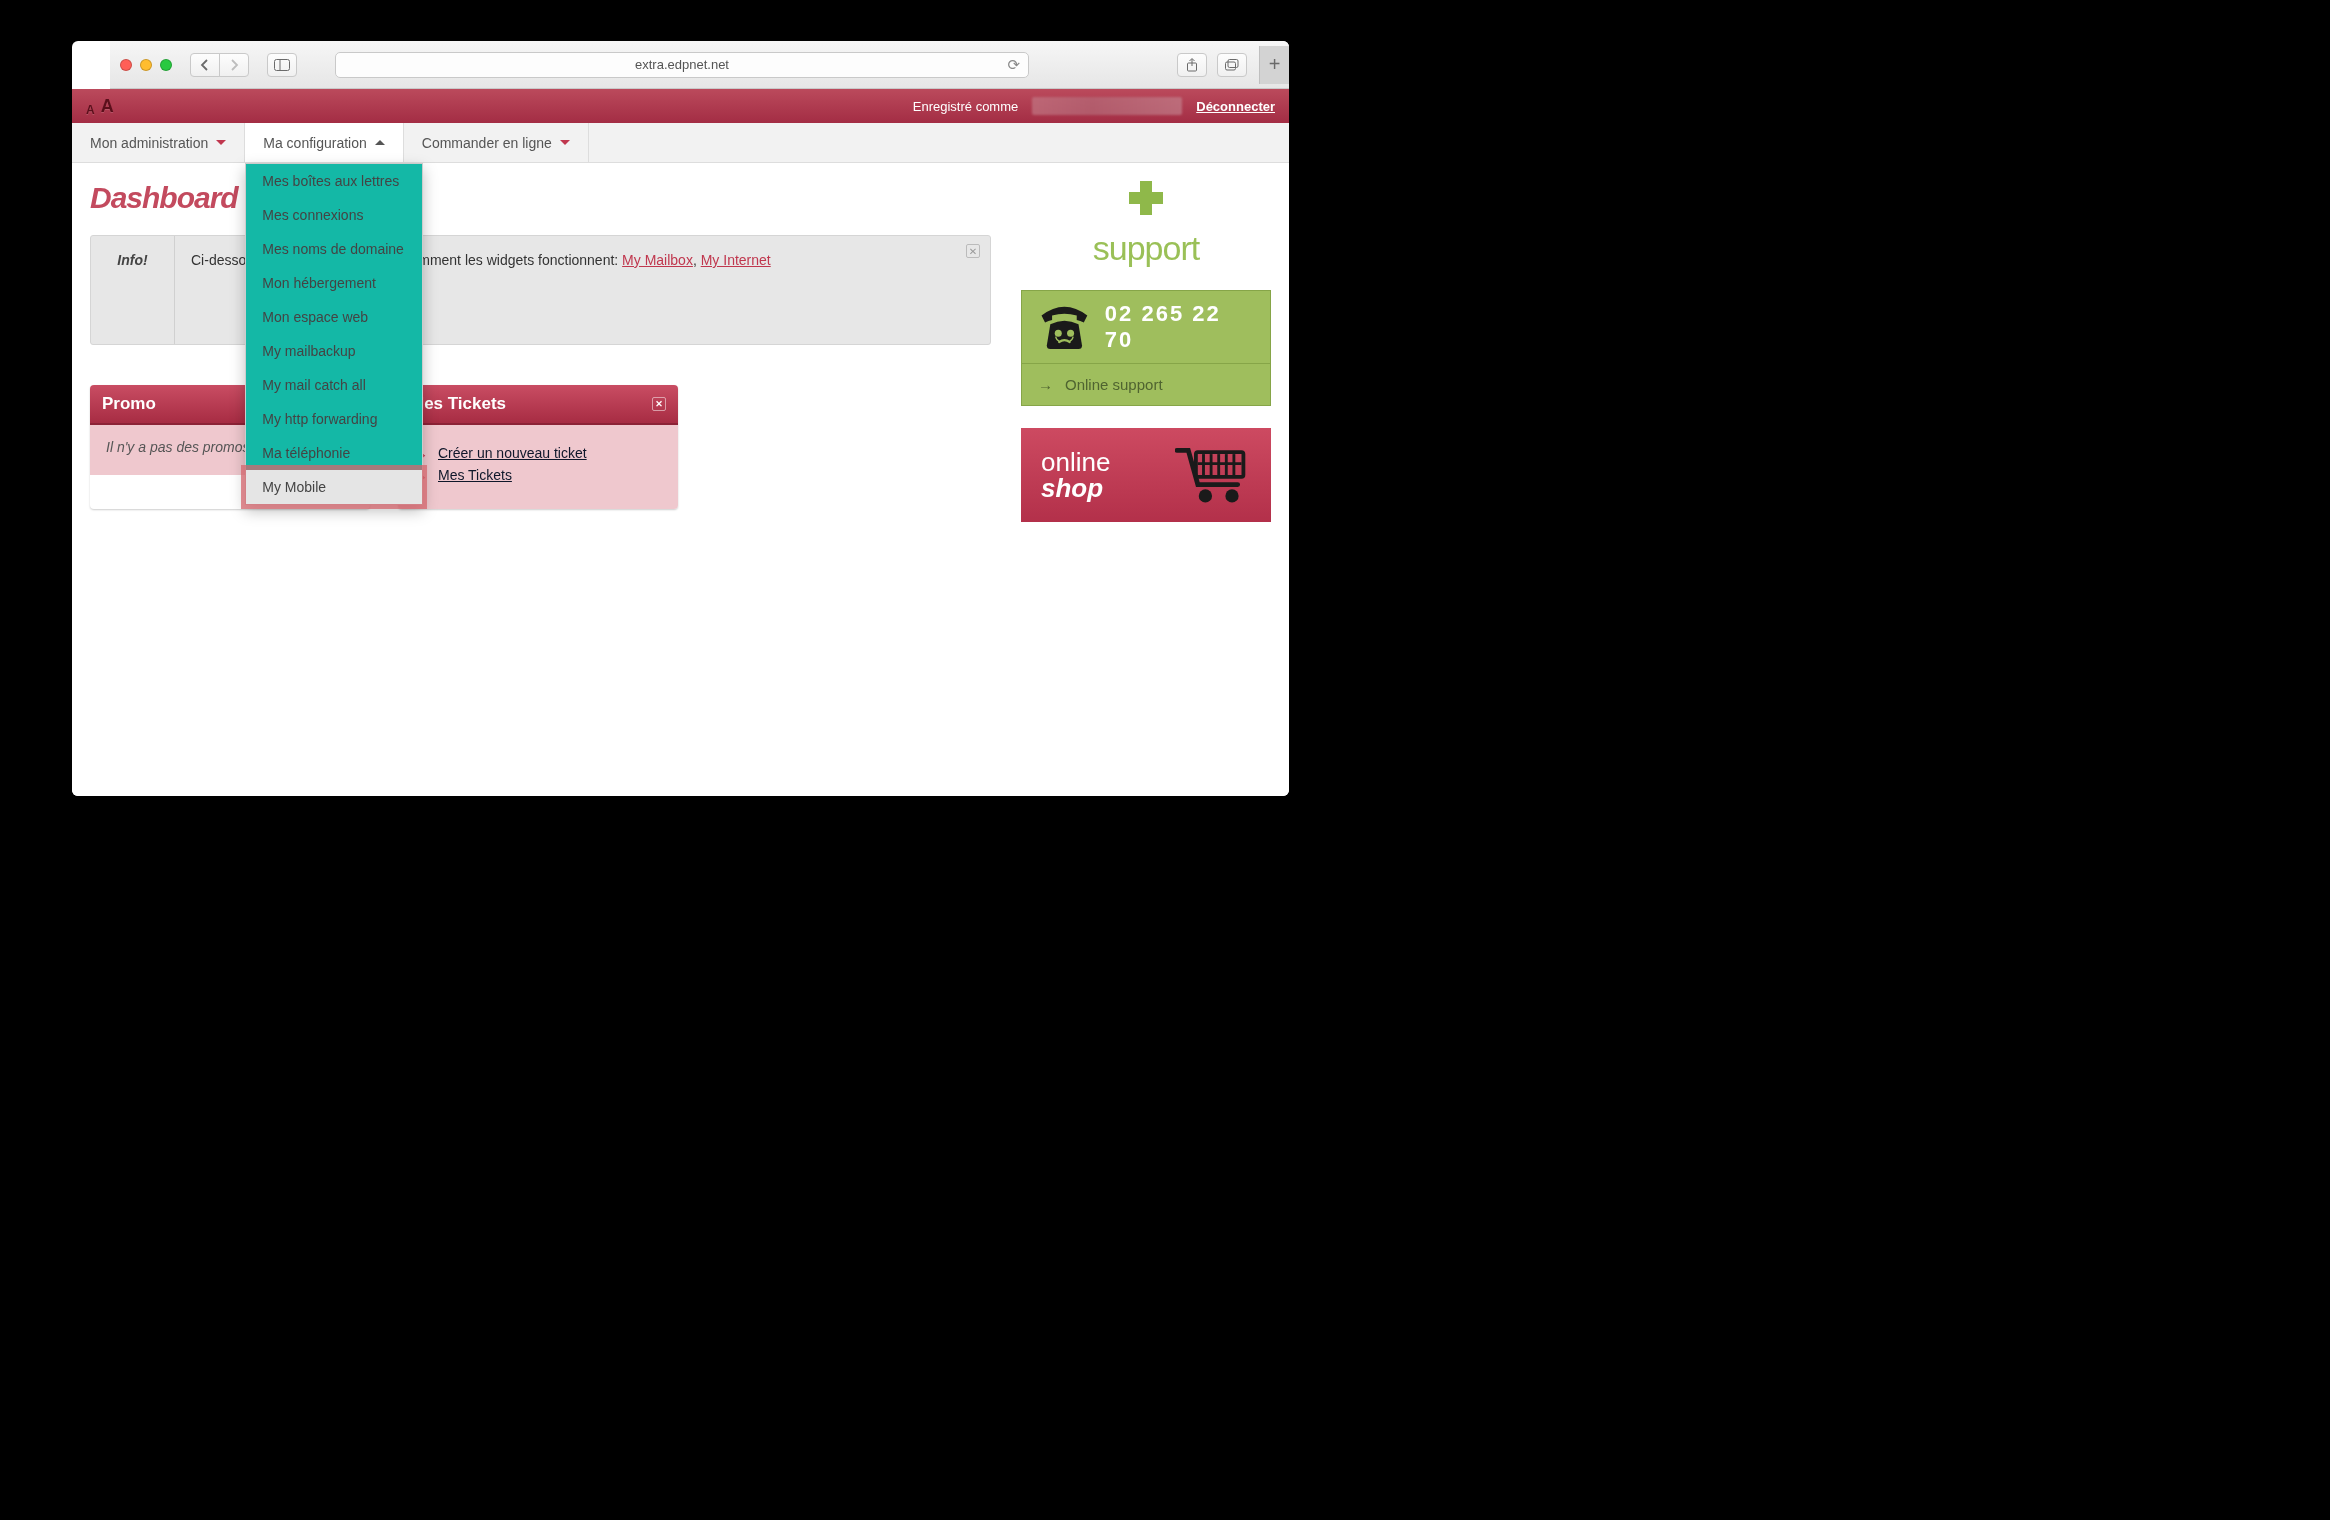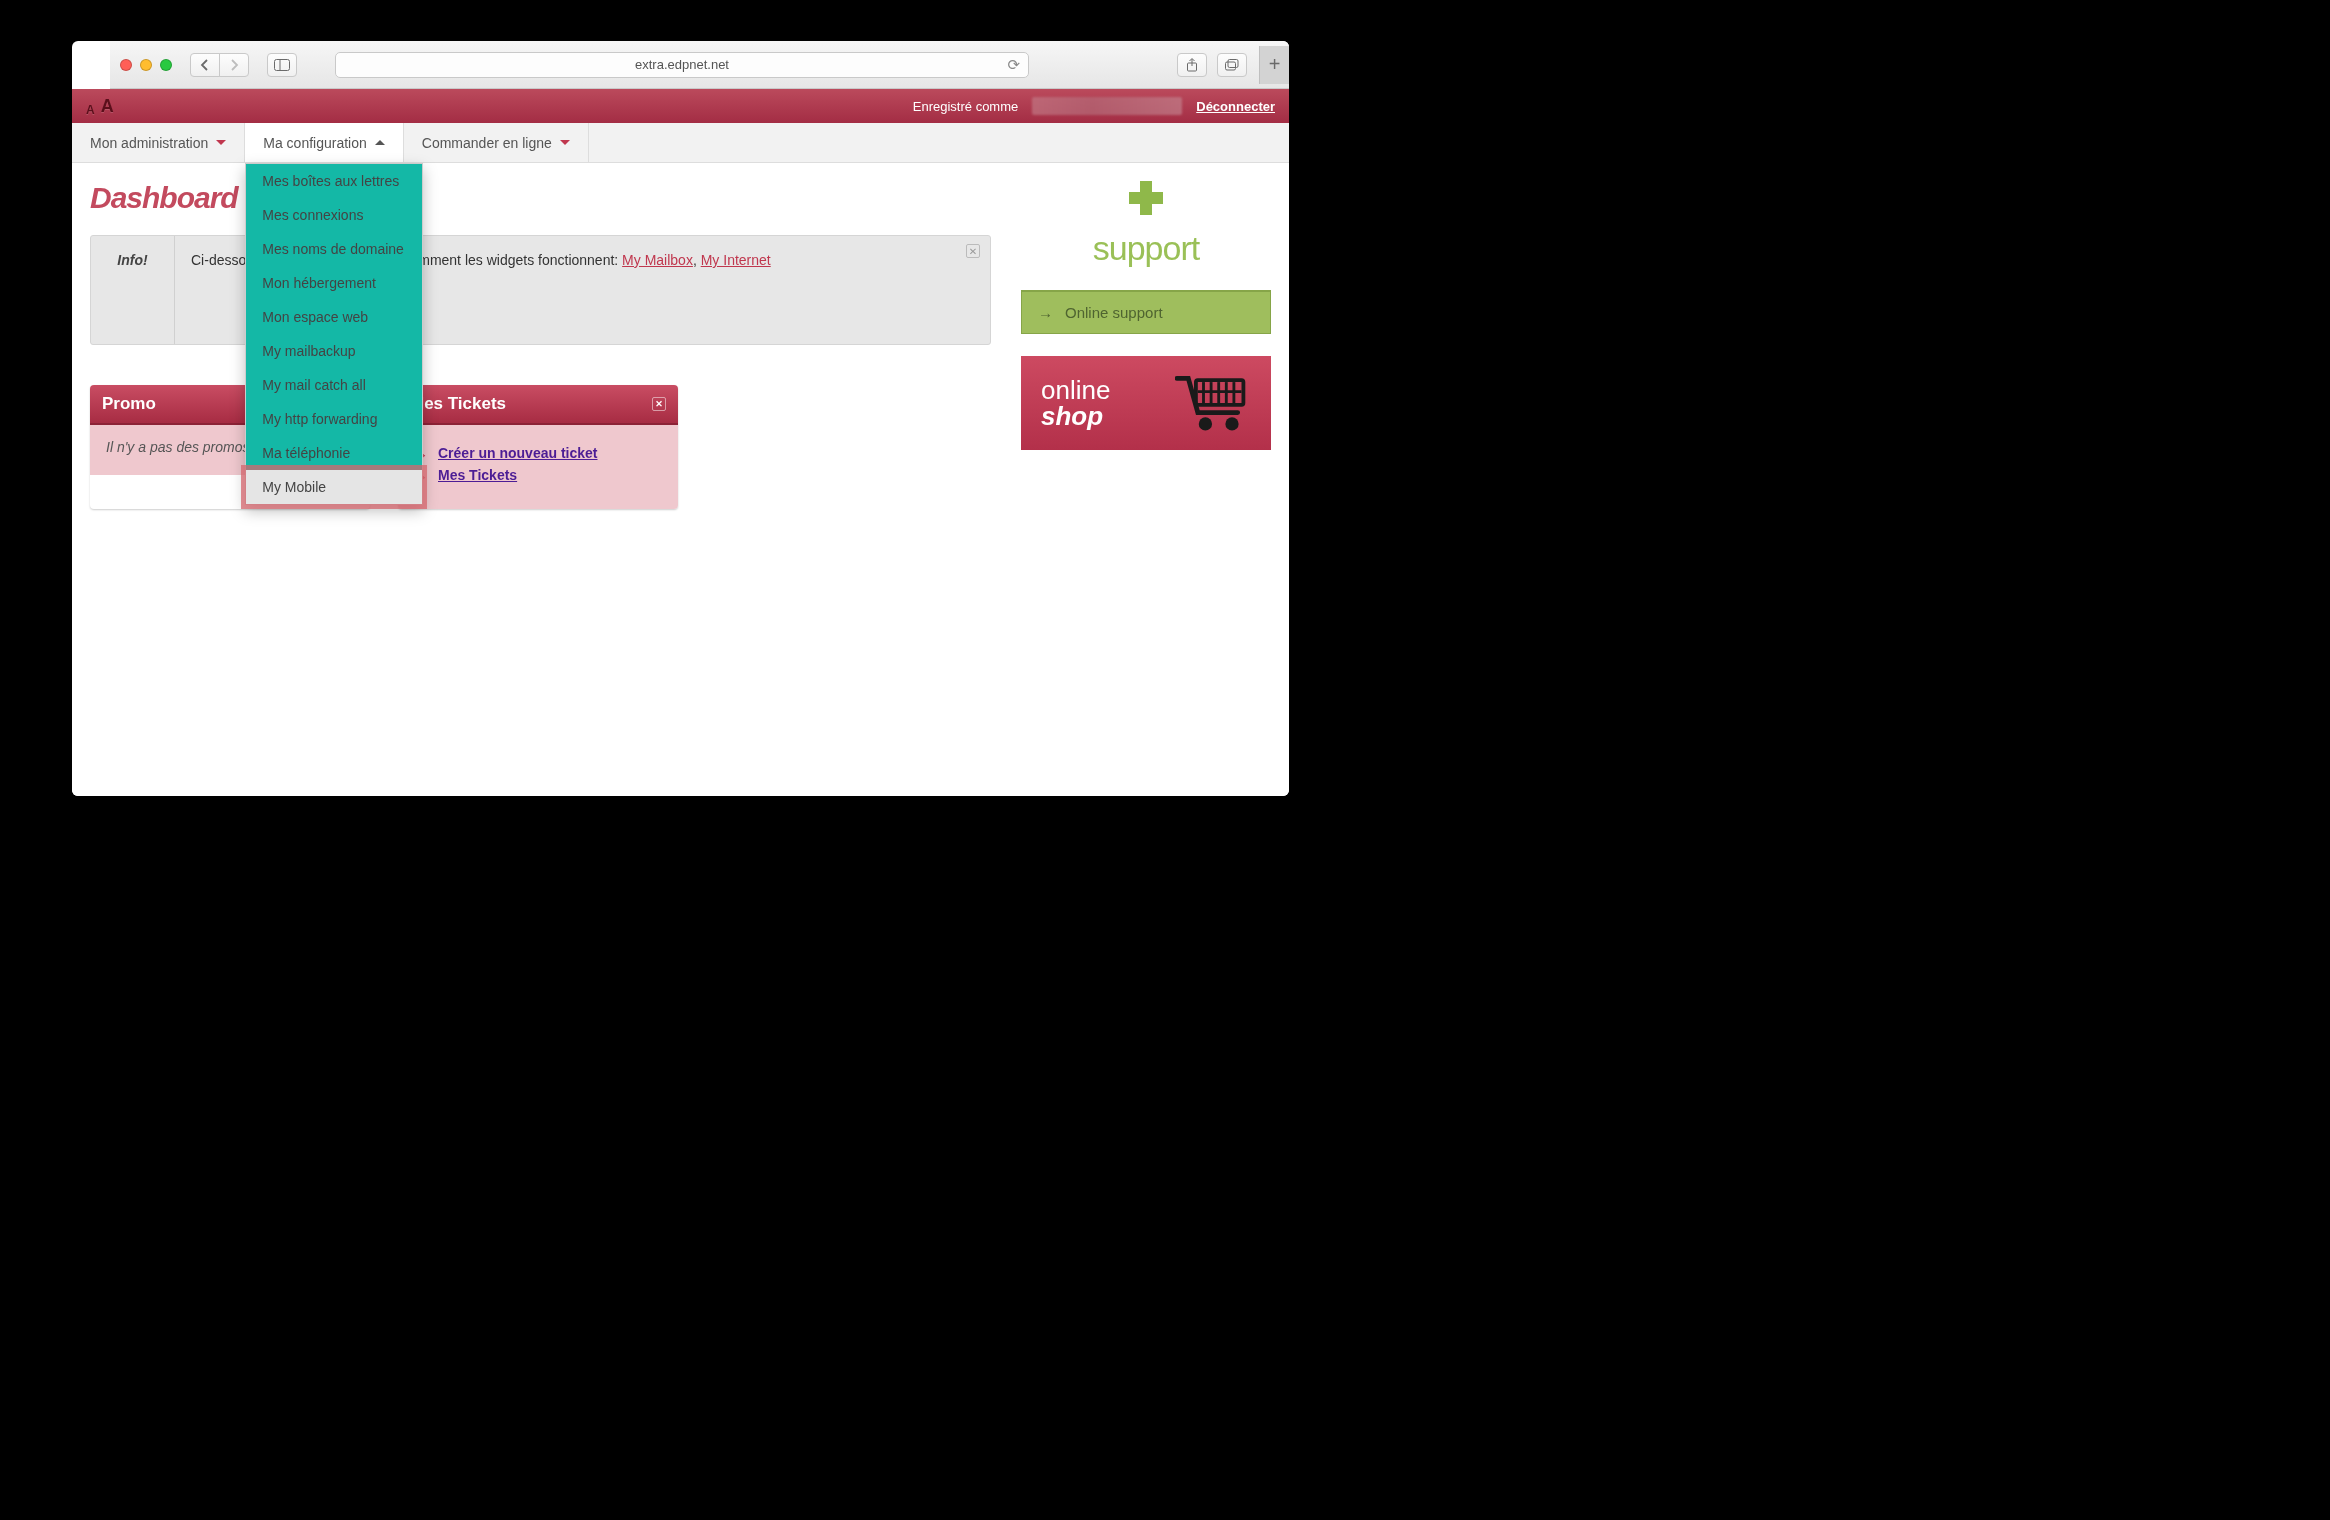--- a/index.html
+++ b/index.html
@@ -204,21 +204,21 @@
     display:flex; align-items:center;
     border-bottom:2px solid #8c2236;
   }
   .widget-head .wx { margin-left:auto; width:14px; height:14px; border:1px solid rgba(255,255,255,0.5); color:#fff; font-size:9px; display:flex;align-items:center;justify-content:center; border-radius:2px;}
   .widget-body {
     background:#efc8ce;
     padding:14px 16px 20px 16px;
     font-size:14px; font-style:italic; color:#555;
   }
   .widget-body .link-row { display:flex; align-items:center; gap:10px; margin:6px 0; font-style:normal;}
-  .widget-body .link-row a { color:#4c1d95; text-decoration:underline;font-weight:bold;}
+  .widget-body .link-row a { color:#0f172a; text-decoration:underline;}
   .arrow-ico { color:#c0374e; font-weight:bold; }
 
   
   .support-logo { display:flex; align-items:center; gap:14px;flex-direction:column; }
   .plus-ico { width:34px; height:34px; position:relative; }
   .plus-ico::before, .plus-ico::after { content:""; position:absolute; background:#8fb84a; }
   .plus-ico::before { left:11px; top:0; width:12px; height:34px; }
   .plus-ico::after  { left:0; top:11px; width:34px; height:12px; }
   .support-text { font-size:34px; color:#9ac057; font-weight:300; letter-spacing:-1px;}
   .phone-box {
@@ -373,20 +373,32 @@
       </div>
     </div>
 
     <div class="side-col">
       <div class="support-logo">
         <div class="plus-ico"></div>
         <div class="support-text">support</div>
       </div>
 
       <div class="phone-box">
+        <div class="phone-top">
+          <svg class="phone-svg" viewBox="0 0 60 54">
+            <path d="M4 14 Q30 -6 56 14 L52 22 Q48 20 44 19 L44 14 Q30 10 16 14 L16 19 Q12 20 8 22 Z" fill="#1a1a1a"></path>
+            <path d="M14 24 Q30 16 46 24 L50 48 Q50 52 46 52 L14 52 Q10 52 10 48 Z" fill="#1a1a1a"></path>
+            <circle cx="23" cy="34" r="4" fill="#9fbe5d"></circle>
+            <circle cx="37" cy="34" r="4" fill="#9fbe5d"></circle>
+            <path d="M24 44 Q30 40 36 44" fill="none" stroke="#9fbe5d" stroke-width="2.5" stroke-linecap="round"></path>
+            <path d="M20 38 Q21 42 24 43" fill="none" stroke="#9fbe5d" stroke-width="1.5"></path>
+            <path d="M40 38 Q39 42 36 43" fill="none" stroke="#9fbe5d" stroke-width="1.5"></path>
+          </svg>
+          <div class="phone-num">02 265 22 70</div>
+        </div>
         <div class="phone-link">
           <span class="arrow-ico">→</span>
           <span>Online support</span>
         </div>
       </div>
 
       <div class="shop-box">
         <div class="shop-text">
           <div>online</div>
           <div class="b">shop</div>

